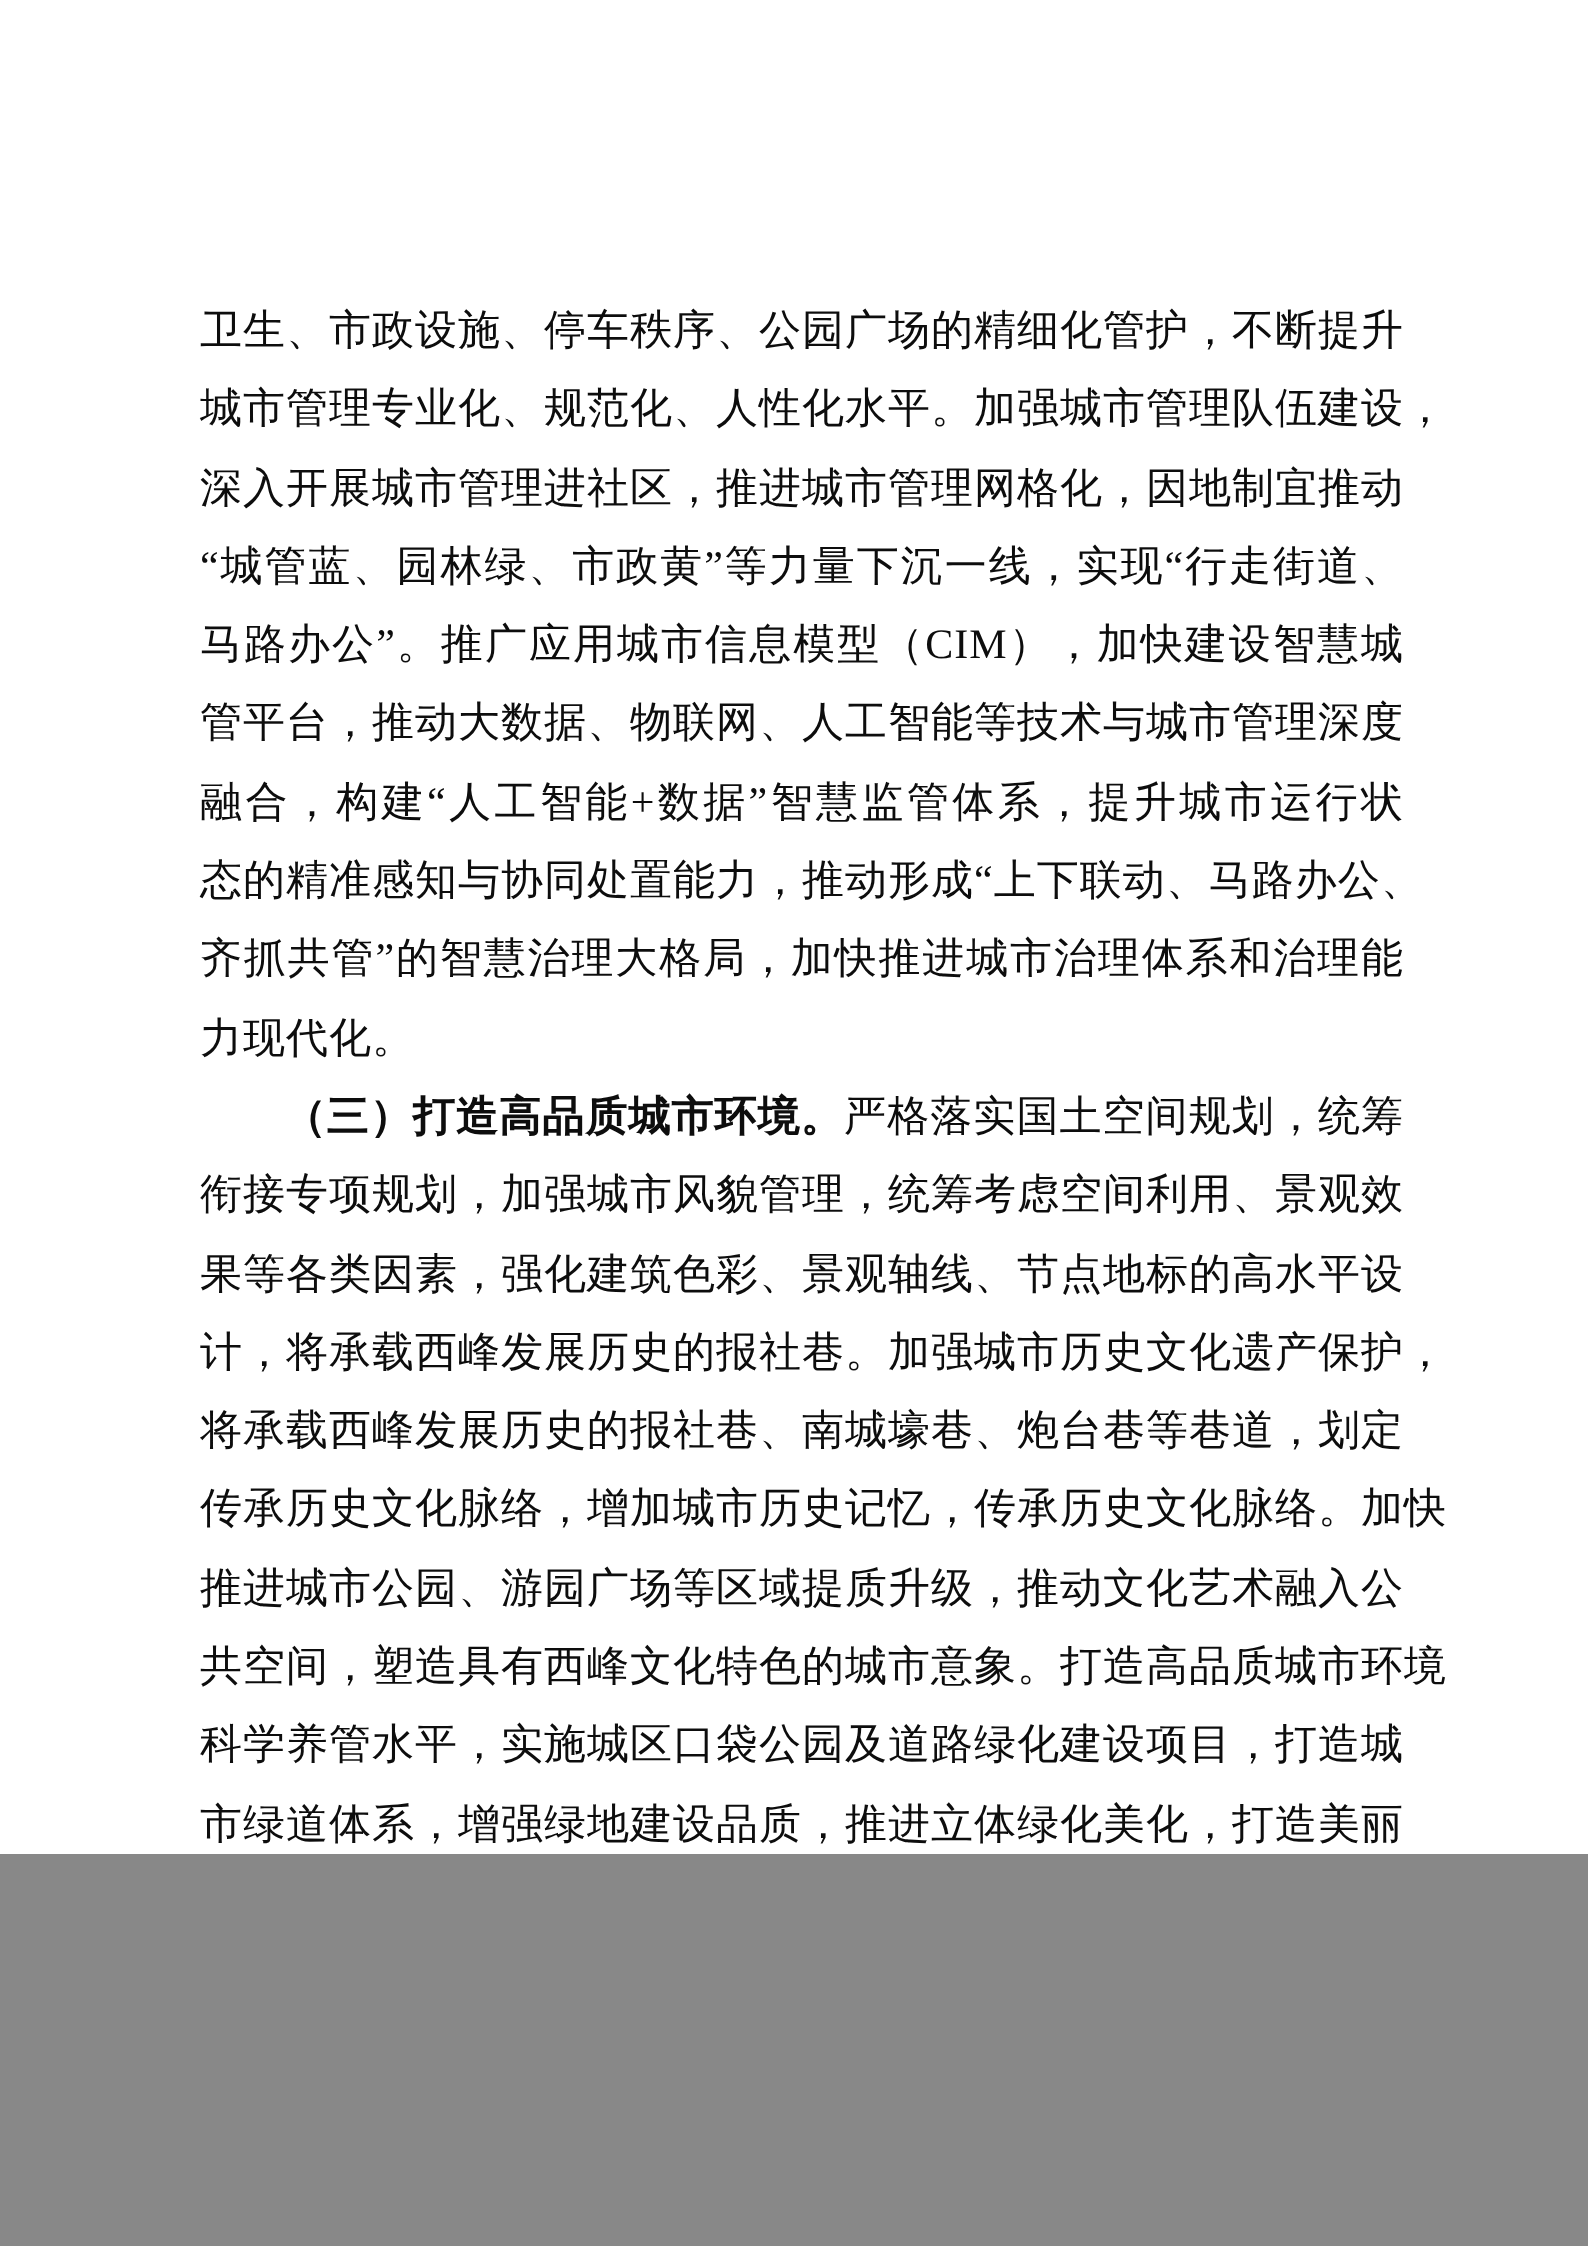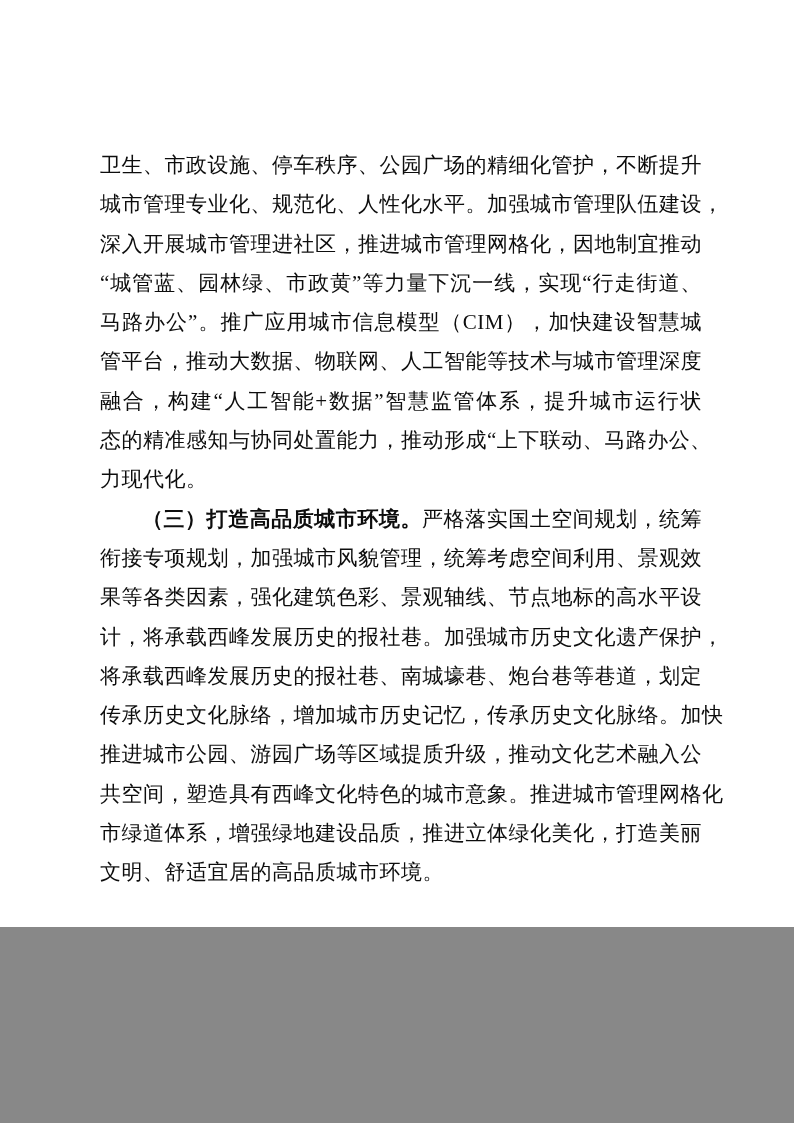--- a/index.html
+++ b/index.html
@@ -59,26 +59,28 @@
 <div class="page">
   <div class="body-text">
       <div class="line"><span>卫生、市政设施、停车秩序、公园广场的精细化管护，不断提升</span></div>
       <div class="line"><span>城市管理专业化、规范化、人性化水平。加强城市管理队伍建设，</span></div>
       <div class="line"><span>深入开展城市管理进社区，推进城市管理网格化，因地制宜推动</span></div>
       <div class="line"><span>“城管蓝、园林绿、市政黄”等力量下沉一线，实现“行走街道、</span></div>
       <div class="line"><span>马路办公”。推广应用城市信息模型（CIM），加快建设智慧城</span></div>
       <div class="line"><span>管平台，推动大数据、物联网、人工智能等技术与城市管理深度</span></div>
       <div class="line"><span>融合，构建“人工智能+数据”智慧监管体系，提升城市运行状</span></div>
       <div class="line"><span>态的精准感知与协同处置能力，推动形成“上下联动、马路办公、</span></div>
+      <div class="line"><span>齐抓共管”的智慧治理大格局，加快推进城市治理体系和治理能</span></div>
       <div class="line para-end"><span>力现代化。</span></div>
       <div class="line indent"><span class="bold">（三）打造高品质城市环境。</span><span>严格落实国土空间规划，统筹</span></div>
       <div class="line"><span>衔接专项规划，加强城市风貌管理，统筹考虑空间利用、景观效</span></div>
       <div class="line"><span>果等各类因素，强化建筑色彩、景观轴线、节点地标的高水平设</span></div>
       <div class="line"><span>计，将承载西峰发展历史的报社巷。加强城市历史文化遗产保护，</span></div>
       <div class="line"><span>将承载西峰发展历史的报社巷、南城壕巷、炮台巷等巷道，划定</span></div>
       <div class="line"><span>传承历史文化脉络，增加城市历史记忆，传承历史文化脉络。加快</span></div>
       <div class="line"><span>推进城市公园、游园广场等区域提质升级，推动文化艺术融入公</span></div>
-      <div class="line"><span>共空间，塑造具有西峰文化特色的城市意象。推进城市管理网格化</span></div>
+      <div class="line"><span>共空间，塑造具有西峰文化特色的城市意象。打造高品质城市环境</span></div>
+      <div class="line"><span>科学养管水平，实施城区口袋公园及道路绿化建设项目，打造城</span></div>
       <div class="line"><span>市绿道体系，增强绿地建设品质，推进立体绿化美化，打造美丽</span></div>
       <div class="line para-end"><span>文明、舒适宜居的高品质城市环境。</span></div>
     </div>
   <div class="page-number">- 56 -</div>
 </div>
 
 </body></html>

